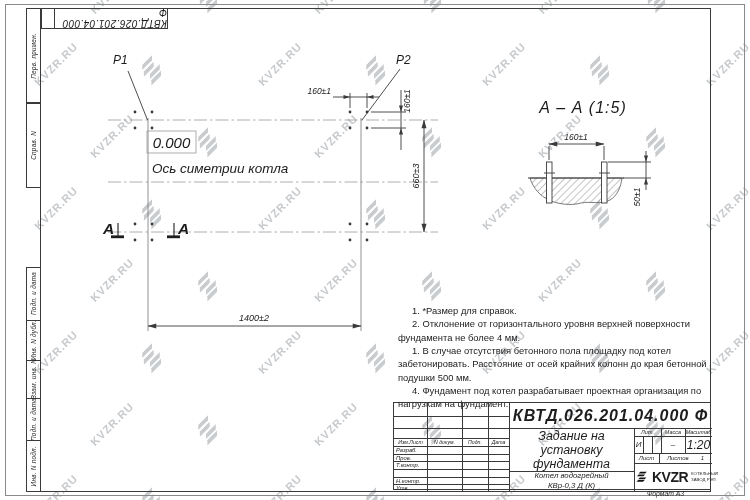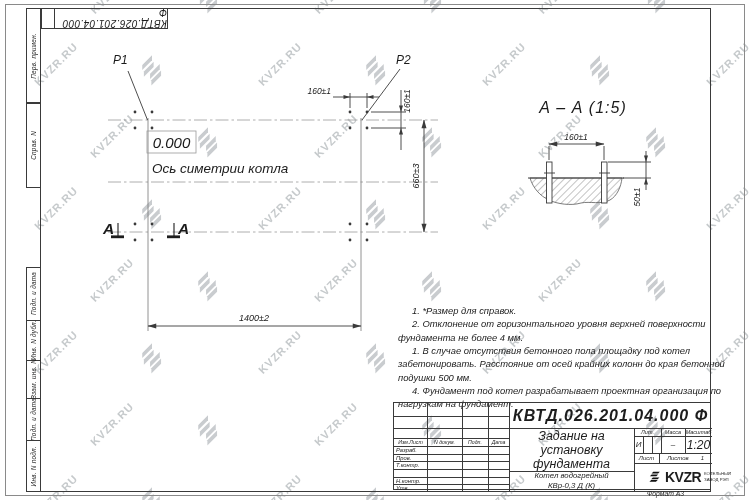--- a/index.html
+++ b/index.html
@@ -18,21 +18,21 @@
   .vtext { writing-mode:vertical-rl; transform:rotate(180deg); font-size:6.3px; font-style:italic;
            color:#222; letter-spacing:.3px; white-space:nowrap; }
   .top-stamp { position:absolute; left:41px; top:9px; width:127px; height:20px;
                border:1px solid #3a3a3a; border-top:none; display:flex; z-index:3; }
   .top-stamp .cell-small { width:13px; height:100%; border-right:1px solid #3a3a3a; }
   .top-stamp .cell-text { flex:1; display:flex; align-items:center; justify-content:center;
                           transform:rotate(180deg); font-style:italic; font-size:10px; letter-spacing:.4px; }
   svg.drawing { position:absolute; inset:0; z-index:4; }
   svg.drawing text { font-family:"Liberation Sans","DejaVu Sans",sans-serif; font-style:italic; fill:#1b1b1b; }
   .notes { position:absolute; left:398px; top:304px; width:330px; z-index:5; }
-  .notes p { margin:0; font-style:italic; font-size:9.4px; line-height:1.42; text-indent:14px; color:#1b1b1b; }
+  .notes p { margin:0; font-size:9.4px; line-height:1.42; text-indent:14px; color:#1b1b1b; }
   table.load-table { position:absolute; left:173px; top:368px; border-collapse:collapse; z-index:5; }
   table.load-table td { border:1px solid #3a3a3a; width:81px; height:26px; text-align:center;
                         font-style:italic; font-size:13px; }
   .tb { position:absolute; left:393px; top:402px; width:318px; height:88px; border:1.4px solid #3a3a3a;
         z-index:5; font-style:italic; }
   .tb .vl { position:absolute; width:0; border-left:1px solid #3a3a3a; }
   .tb .hl { position:absolute; height:0; border-top:1px solid #3a3a3a; }
   .tb .cell { position:absolute; display:flex; align-items:center; justify-content:center; text-align:center; }
   .fmt { position:absolute; left:620px; top:490px; width:91px; text-align:center; font-size:6.8px;
          font-style:italic; z-index:5; }
@@ -496,21 +496,21 @@
     <div class="cell" style="left:240px;top:33px;width:9px;height:17px;font-size:8px">И</div>
     <div class="cell" style="left:267px;top:33px;width:24px;height:17px;font-size:8px">–</div>
     <div class="cell" style="left:291px;top:33px;width:27px;height:17px;font-size:12px">1:20</div>
 
     <div class="cell" style="left:240px;top:50px;width:25px;height:10px;font-size:6px">Лист</div>
     <div class="cell" style="left:265px;top:50px;width:53px;height:10px;font-size:6px;gap:12px">
       <span>Листов</span>
       <span>1</span>
     </div>
 
-    <div class="cell" style="left:257px;top:60px;width:78px;height:28px;gap:3px;font-style:normal">
+    <div class="cell" style="left:244px;top:60px;width:78px;height:28px;gap:3px;font-style:normal">
       <span style="display:inline-flex">
         <svg width="13" height="16" viewBox="0 0 30 24">
             <g fill="#111">
           <path d="M10 0h15l-4 4H6z"></path>
               <path d="M6 6.5h15l-4 4H2z"></path>
           <path d="M9 13h15l-4 4H5z"></path>
               <path d="M5 19h15l-4 4H1z"></path>
         </g>
           </svg>
       </span>

